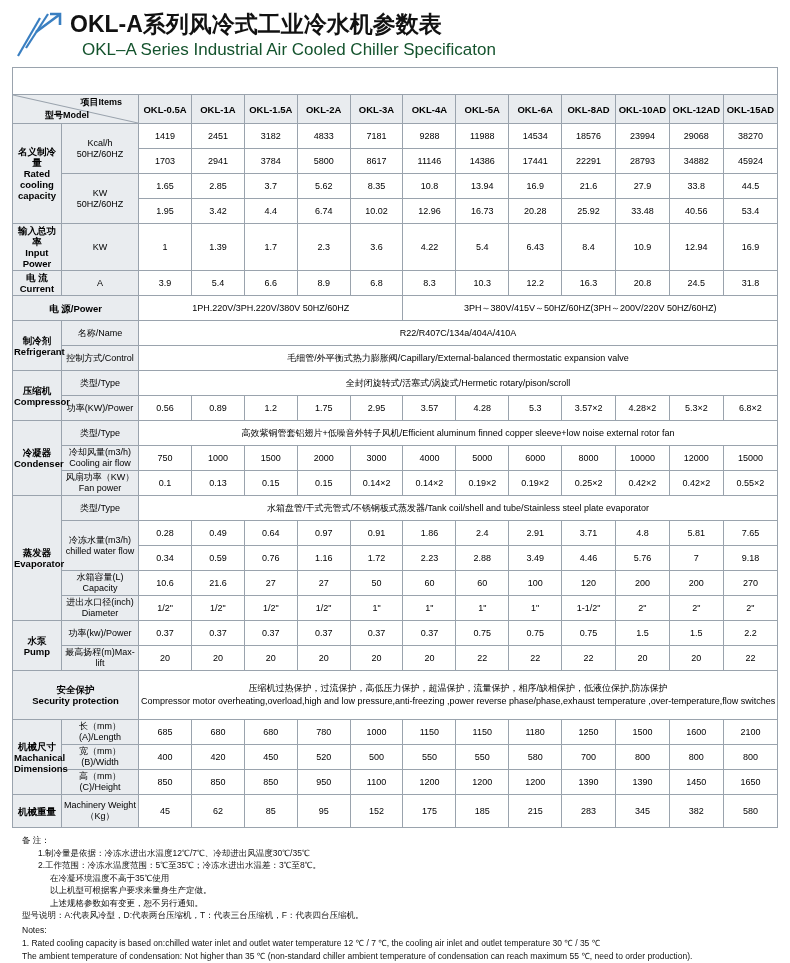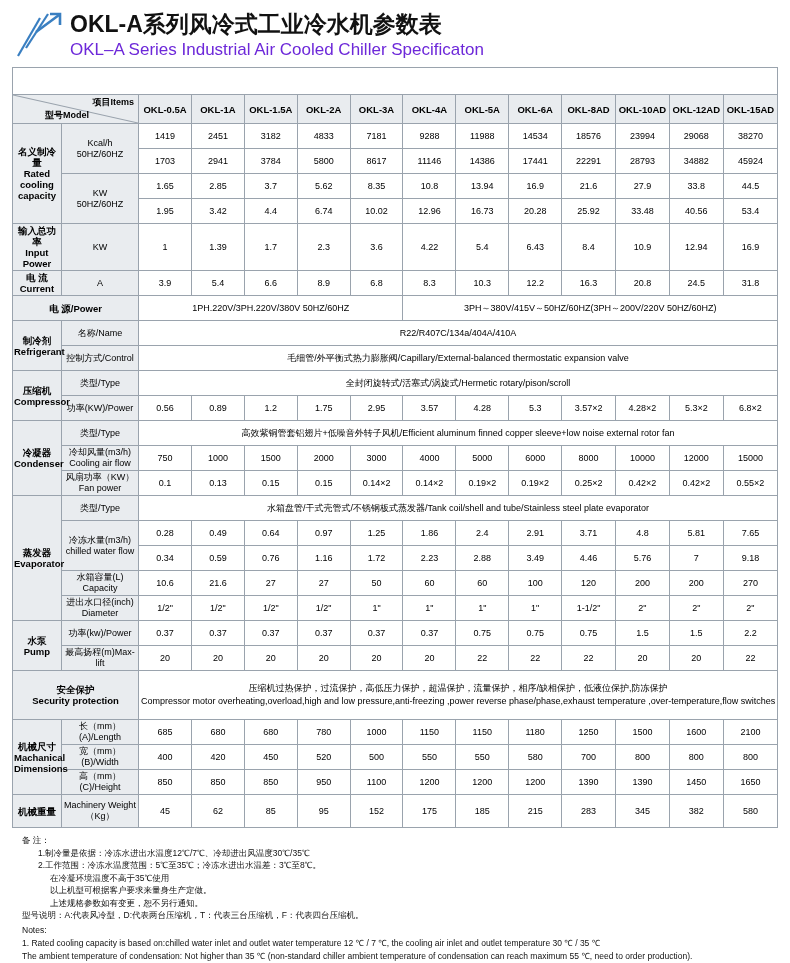--- a/index.html
+++ b/index.html
@@ -28,23 +28,24 @@
     font-size:23px;
     font-weight:bold;
     letter-spacing:0px;
     line-height:28px;
     color:#111;
     white-space:nowrap;
   }
   .title-en{
     font-size:17px;
     line-height:22px;
-    color:#6d28d9;
+    color:#14532d;
     margin-top:1px;
     white-space:nowrap;
+    margin-left:12px;
   }
 
   
   .tbl-wrap{padding:0 12px;}
   table.spec{
     border-collapse:collapse;
     width:766px;
     table-layout:fixed;
     font-size:9px;
     color:#000;
@@ -76,21 +77,21 @@
     height:26px;
     padding:0;
   }
   .model-hdr .diag{
     position:absolute; left:0; top:0; width:100%; height:100%;
   }
   .model-hdr .lbl-a{
     position:absolute; left:4px; bottom:2px; font-weight:bold; font-size:9px;padding-left:28px;
   }
   .model-hdr .lbl-b{
-    position:absolute; right:4px; top:2px; font-weight:bold; font-size:9px;
+    position:absolute; right:16px; top:2px; font-weight:bold; font-size:9px;
   }
   .rowlabel{
     background:#e9ecef !important;
     font-weight:bold;
     font-size:9.5px;
   }
   .sublabel{
     background:#e9ecef !important;
     font-size:9px;
   }
@@ -362,21 +363,21 @@
       <td class="sublabel">类型/Type</td>
       <td colspan="12" class="tall">水箱盘管/干式壳管式/不锈钢板式蒸发器/Tank coil/shell and tube/Stainless steel plate evaporator</td>
     </tr>
     <tr>
       <td rowspan="2" class="sublabel two-line" style="white-space:pre-line;">冷冻水量(m3/h)
 chilled water flow</td>
       <td class="tall">0.28</td>
       <td>0.49</td>
       <td>0.64</td>
       <td>0.97</td>
-      <td>1.25</td>
+      <td>0.91</td>
       <td>1.86</td>
       <td>2.4</td>
       <td>2.91</td>
       <td>3.71</td>
       <td>4.8</td>
       <td>5.81</td>
       <td>7.65</td>
     </tr>
     <tr>
       <td class="tall">0.34</td>

